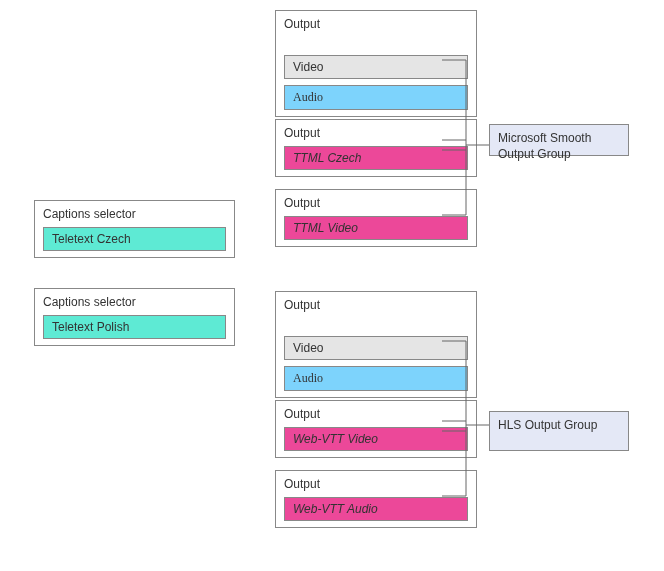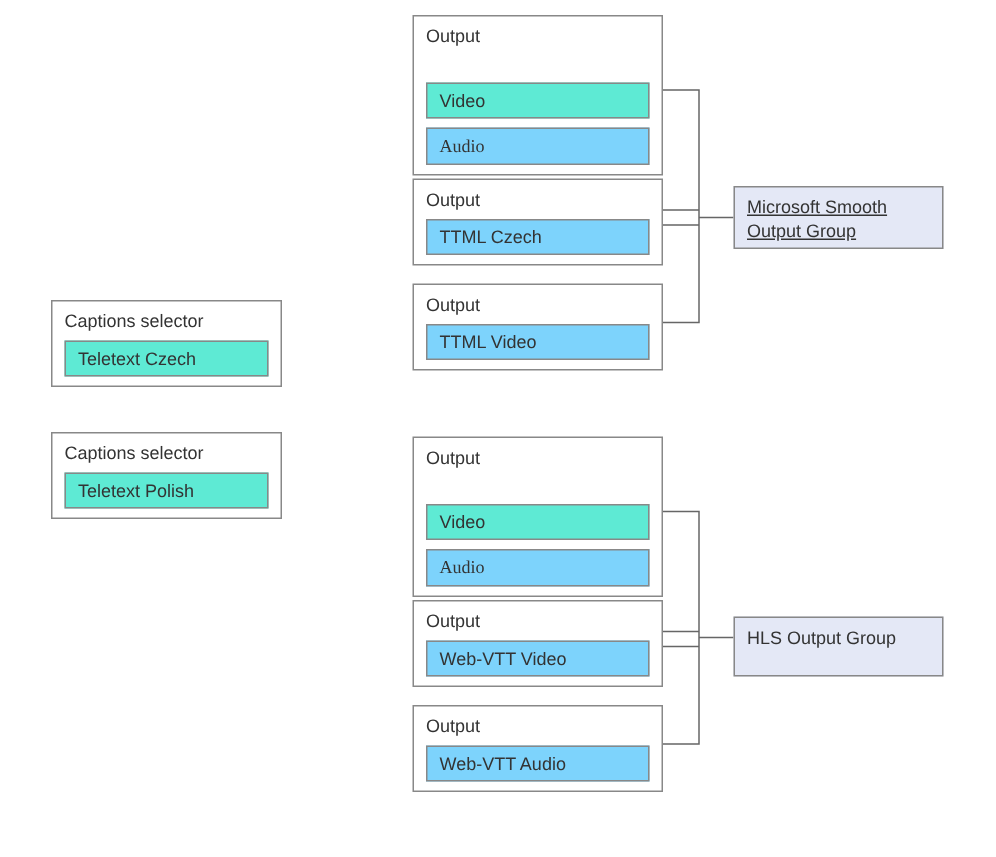--- a/index.html
+++ b/index.html
@@ -19,27 +19,27 @@
     border: 1px solid #888;
     padding: 6px 8px;
     background: #fff;
   }
   .inner-box {
     border: 1px solid #888;
     padding: 4px 8px;
     margin-top: 6px;
   }
   .label { color: #333; }
-  .selector-box { width: 154px; }
-  .output-box { width: 167px; }
+  .selector-box { width: 201px; }
+  .output-box { width: 202px; }
   .group-box { position: absolute; border: 1px solid #888; padding: 6px 8px; }
-  .cyan { background: #5eead4; margin-top: 24px; }
+  .cyan { background: #e5e5e5; margin-top: 24px; }
   .peach { background: #7dd3fc; font-family: Liberation Serif, serif; }
   .yellow { background: #5eead4; }
-  .blue { background: #7dd3fc; }
+  .blue { background: #ec4899; font-style: italic; }
   .lightblue { background: #e4e8f6; }
   svg.connector {
     position: absolute;
     pointer-events: none;
   }
 </style>
 </head>
 <body>
 
 <div class="box selector-box" style="left:34px; top:200px;">
@@ -61,21 +61,21 @@
 <div class="box output-box" style="left:275px; top:119px;">
   <div class="label">Output</div>
   <div class="inner-box blue">TTML Czech</div>
 </div>
 
 <div class="box output-box" style="left:275px; top:189px;">
   <div class="label">Output</div>
   <div class="inner-box blue">TTML Video</div>
 </div>
 
-<div class="group-box lightblue" style="left:489px; top:124px; width:140px; height:42px;text-decoration:underline;">
+<div class="group-box lightblue" style="left:489px; top:124px; width:140px; height:32px;">
   <div style="white-space:pre-line; line-height:1.3;">Microsoft Smooth
 Output Group</div>
 </div>
 
 <svg class="connector" style="left:442px; top:10px; width:47px; height:240px;">
   <path d="M 0 50 L 24 50 L 24 130 L 0 130 M 24 130 L 24 135 L 47 135 M 24 135 L 24 140 L 0 140 M 24 140 L 24 205 L 0 205" stroke="#666" stroke-width="1" fill="none"></path>
 </svg>
 
 <div class="box output-box" style="left:275px; top:291px;">
   <div class="label">Output</div>

